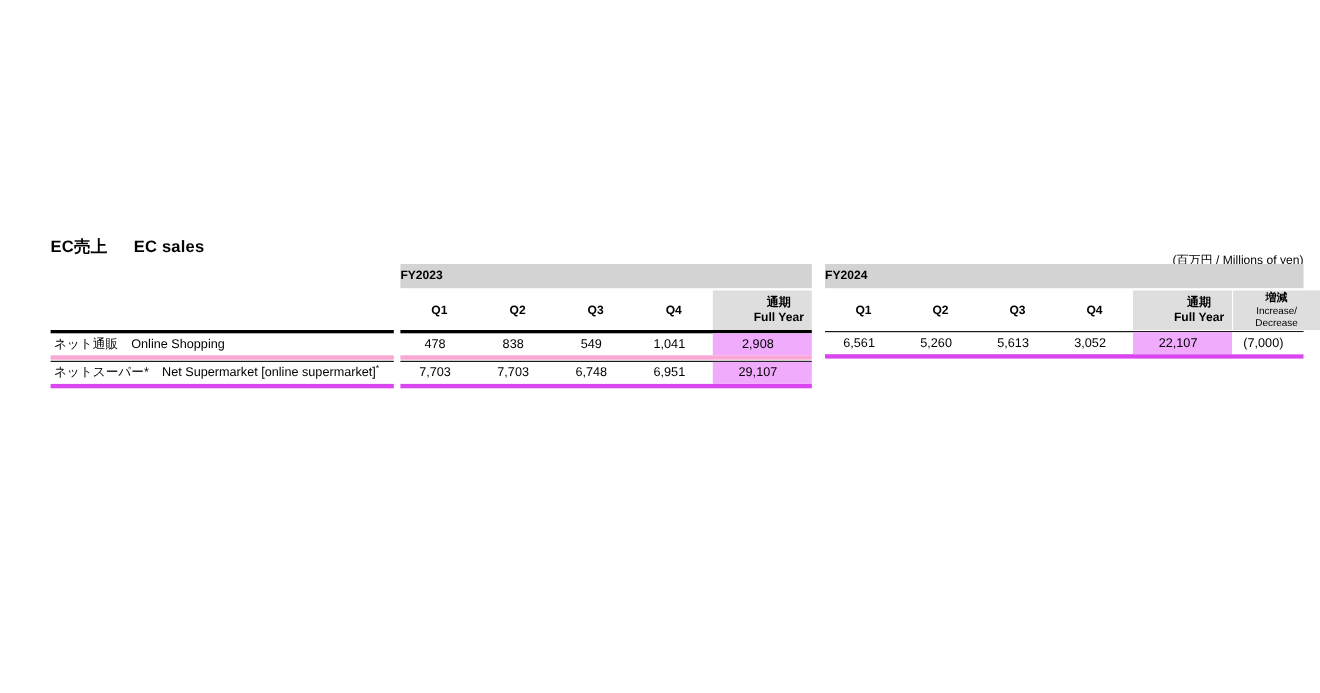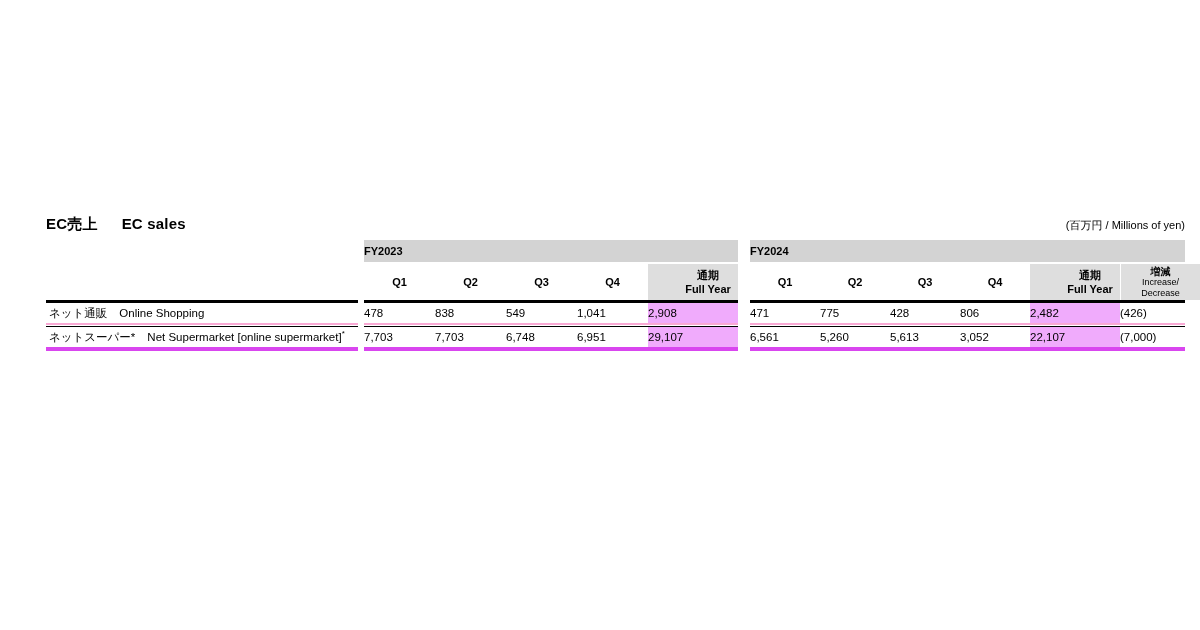--- a/index.html
+++ b/index.html
@@ -22,21 +22,21 @@
     left: 46px;
     top: 215px;
     font-size: 15px;
     font-weight: bold;
     letter-spacing: 0.2px;
   }
   .page-title .title-en { margin-left: 24px; }
   .unit-note {
     position: absolute;
     right: 15px;
-    top: 218px;
+    top: 229px;
     font-size: 11px;
     font-weight: normal;
   }
 
   
   .table-wrap {
     position: absolute;
     left: 46px;
     top: 240px;
     display: flex;
@@ -88,26 +88,26 @@
   }
   .incdec-head .incdec-jp { font-size: 10px; font-weight: bold; }
   .hdr-empty { height: 36px; }
 
   .drow {
     display: flex;
     align-items: center;
     height: 20px;
     box-sizing: content-box;
   }
-  .drow-1 { border-top: 3px solid #000; border-bottom: 2px solid #f9a8d4; }
+  .drow-1 { border-top: 3px solid #000; border-bottom: 4px solid #f9a8d4; }
   .drow-2 { margin-top: 1px; border-top: 1px solid #000; border-bottom: 4px solid #d946ef; }
 
   .dcell {
     flex: none;
-    text-align: left;
+    text-align: center;
     padding-right: 8px;
     font-size: 11.5px;
     box-sizing: border-box;
     height: 20px;
     line-height: 20px;
     white-space: nowrap;
     overflow: hidden;
   }
   .lcell {
     flex: none;
@@ -200,28 +200,20 @@
         <div class="hcell fy-head">
           <span>通期</span>
           <span>Full Year</span>
         </div>
         <div class="hcell incdec-head">
           <span class="incdec-jp">増減</span>
           <span>Increase/</span>
           <span>Decrease</span>
         </div>
       </div>
-      <div class="drow drow-1">
-        <div class="dcell q24">471</div>
-        <div class="dcell q24">775</div>
-        <div class="dcell q24">428</div>
-        <div class="dcell q24">806</div>
-        <div class="dcell fy-data">2,482</div>
-        <div class="dcell incdec-data">(426)</div>
-      </div>
       <div class="drow drow-2">
         <div class="dcell q24">6,561</div>
         <div class="dcell q24">5,260</div>
         <div class="dcell q24">5,613</div>
         <div class="dcell q24">3,052</div>
         <div class="dcell fy-data">22,107</div>
         <div class="dcell incdec-data">(7,000)</div>
       </div>
     </div>
 

